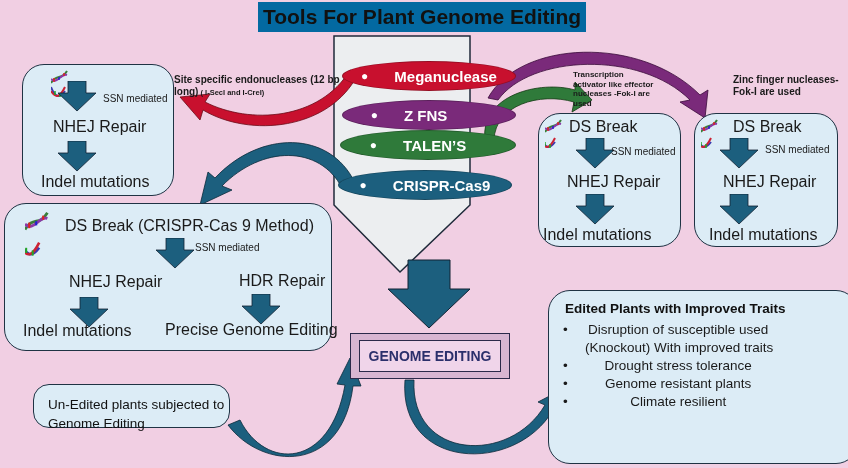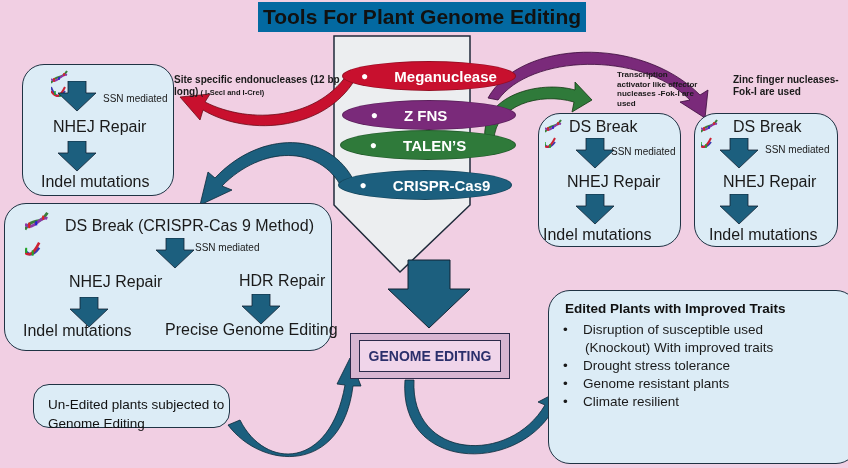--- a/index.html
+++ b/index.html
@@ -1,21 +1,21 @@
 <!DOCTYPE html>
 <html><head>
 <meta charset="utf-8">
 <style>
   html, body { margin:0; padding:0; }
   body { width:848px; height:468px; background:#f1cfe3; position:relative; overflow:hidden;
          font-family:"Liberation Sans", sans-serif; color:#111; }
   .abs { position:absolute; }
   .title { left:258px; top:2px; width:328px; height:30px; background:#0369a1; font-weight:bold;
            font-size:21px; text-align:center; line-height:30px; color:#111; }
-  .box { position:absolute; background:#dcecf6; border:1.5px solid #1f3344; border-radius:22px; box-sizing:border-box; }
+  .box { position:absolute; background:#dcecf6; border:1.5px solid #1f3344; border-radius:22px; box-sizing:border-box;text-align:center; }
   .t { position:absolute; white-space:nowrap; }
   .lbl-big { font-size:16px; color:#1a1a1a; }
   .lbl-sm { font-size:10px; color:#1a1a1a; }
   .note { font-weight:bold; font-size:10px; line-height:12px; color:#1a1a1a; }
   .funnel { position:absolute; left:0; top:0; }
   .pill { position:absolute; border-radius:50%; color:#fff; font-weight:bold; font-size:15px;
           display:flex; align-items:center; justify-content:center; box-sizing:border-box; border:1px solid rgba(0,0,0,0.25); }
   .pill .bullet { margin-right:26px; font-size:12px; }
   .ge { position:absolute; left:350px; top:333px; width:160px; height:46px; background:#d8b6d2;
         border:1.5px solid #2b2a4a; box-sizing:border-box; }
@@ -84,21 +84,21 @@
 </div>
 <div class="pill" style="left:338px;top:170px;width:174px;height:30px;background:#1c5f7e;">
   <span class="bullet">●</span>
     <span>CRISPR-Cas9</span>
 </div>
 
 <div class="t note" style="left:174px;top:62px;margin-top:12px;">
   <div>Site specific endonucleases (12 bp</div>
   <div><span>long)</span><span style="font-size:7.5px"> ( I-SecI and I-CreI)</span></div>
 </div>
-<div class="t note" style="left:617px;top:70px;font-size:8px;line-height:9.5px;">
+<div class="t note" style="left:573px;top:70px;font-size:8px;line-height:9.5px;">
   <div>Transcription</div>
   <div>activator  like effector</div>
   <div>nucleases -Fok-I  are</div>
   <div>used</div>
 </div>
 <div class="t note" style="left:733px;top:74px;">
   <div>Zinc finger nucleases-</div>
   <div>Fok-I are used</div>
 </div>
 

